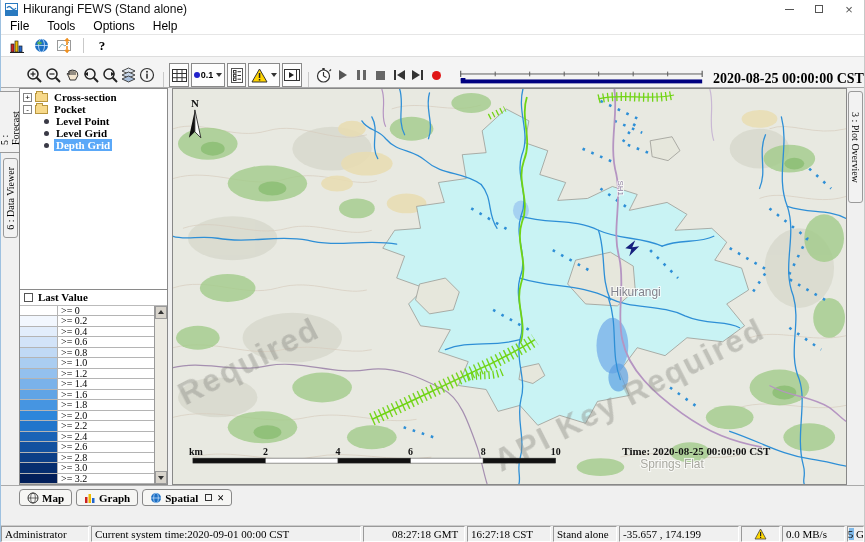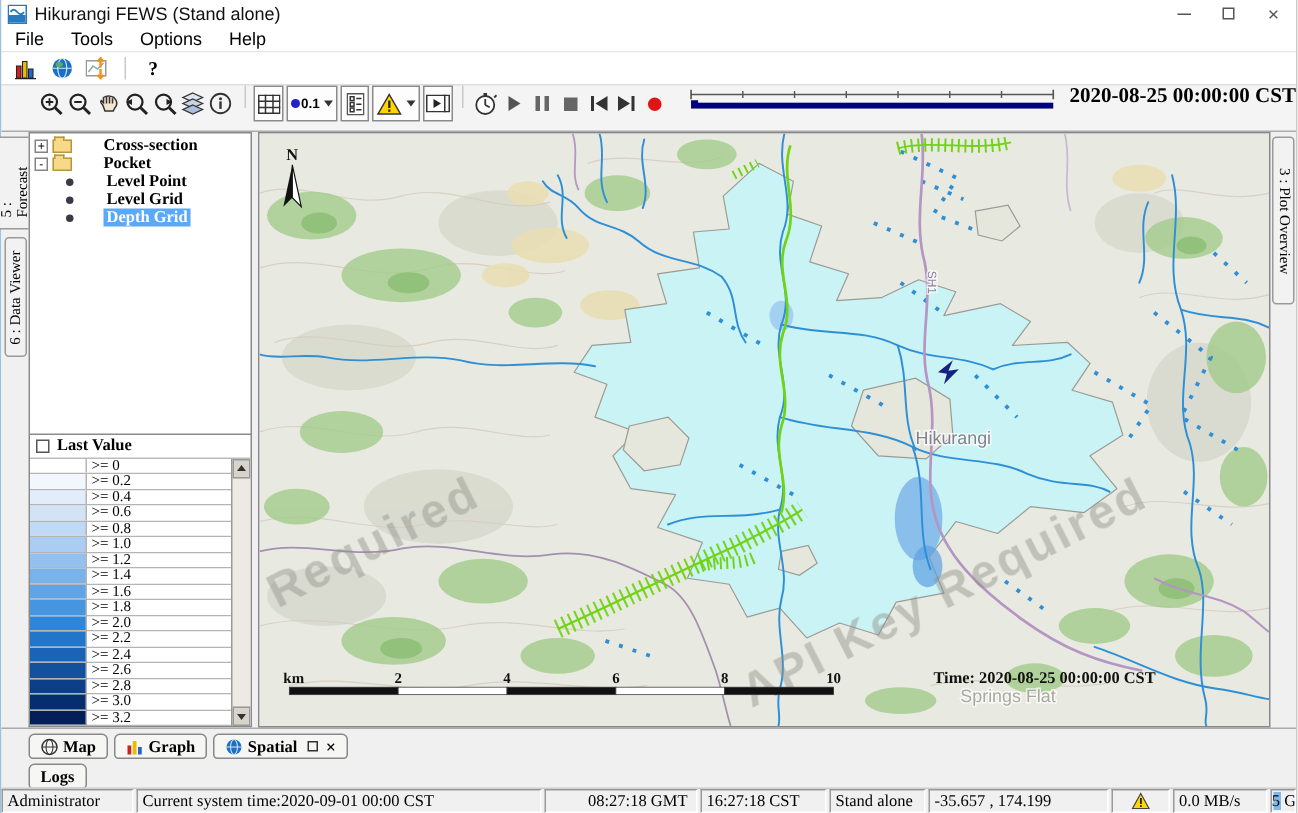--- a/index.html
+++ b/index.html
@@ -23,21 +23,21 @@
     border-bottom:1px solid #e6e6e6; font-size:12px; }
   .menu-item { padding:0 9px; }
 
   
   .toolbar1 { height:21px; display:flex; align-items:center; background:#fff; padding-left:4px; }
   .t1btn { width:24px; height:19px; display:flex; align-items:center; justify-content:center; }
   .vsep { width:1px; height:15px; background:#c9c9c9; margin:0 6px; }
   .help-q { font-weight:bold; font-size:13px; font-family:"Liberation Serif",serif; }
 
   
-  .toolbar2 { height:32px; display:flex; align-items:flex-start; background:#f4f4f4;
+  .toolbar2 { height:32px; display:flex; align-items:flex-end; background:#f4f4f4;
     border-top:1px solid #ddd; border-bottom:1px solid #aaa; padding-left:24px; }
   .tbtn { width:24px; height:24px; display:flex; align-items:center; justify-content:center; }
   .boxed { border:1px solid #8a8a8a; background:#fdfdfd; }
   .dropwrap { display:flex; align-items:center; height:24px; border:1px solid #8a8a8a;
     background:#fdfdfd; padding:0 2px; margin:0 2px; }
   .caret { width:0; height:0; border-left:3px solid transparent; border-right:3px solid transparent;
     border-top:4px solid #333; margin-left:3px; }
   .thresh-txt { font-size:9px; font-weight:bold; margin-left:1px; }
   .bluedot { width:6px; height:6px; border-radius:50%; background:#2222cc; }
   .play-tri { width:0; height:0; border-top:5px solid transparent; border-bottom:5px solid transparent;
@@ -71,21 +71,21 @@
   .tree-row { height:12px; display:flex; align-items:center; padding-left:3px; white-space:nowrap; }
   .tree-row.child { padding-left:24px; }
   .expander { width:9px; height:9px; border:1px solid #848484; background:#fff;
     font-size:8px; font-weight:400; line-height:7px; text-align:center; margin-right:3px;
     font-family:"Liberation Sans",sans-serif; }
   .folder { width:13px; height:9px; background:#f7d98a; border:1px solid #b8963e;
     position:relative; margin-right:4px; }
   .folder::before { content:""; position:absolute; top:-3px; left:0; width:5px; height:2px;
     background:#f7d98a; border:1px solid #b8963e; border-bottom:none; }
   .bullet { width:5px; height:5px; border-radius:50%; background:#3a3a46; margin-right:5px; }
-  .tlabel { padding:0 2px;margin-left:15px; }
+  .tlabel { padding:0 2px; }
   .tree-row.sel .tlabel { background:#5aa8f8; color:#fff;text-align:center; }
 
   .legendbox { flex:1; border:1px solid #8a8a8a; border-top:none; background:#fff;
     display:flex; flex-direction:column; font-family:"Liberation Serif",serif; overflow:hidden; }
   .lv-head { height:16px; display:flex; align-items:center; padding-left:4px;
     font-size:11px; font-weight:600; border-bottom:1px solid #bbb; }
   .cb { width:9px; height:9px; border:1px solid #555; background:#fff; margin-right:5px; }
   .legendbody { flex:1; display:flex; }
   .lrows { width:134px; }
   .lrow { height:10.5px; display:flex; border-bottom:1px solid #b4b4b4; }
@@ -659,25 +659,20 @@
         <svg width="12" height="12" viewBox="0 0 12 12">
             <circle cx="6" cy="6" r="5" fill="#1c6fc4"></circle>
             <ellipse cx="6" cy="6" rx="2.3" ry="5" fill="none" stroke="#cfe6ff" stroke-width="0.7"></ellipse>
             <line x1="1" y1="6" x2="11" y2="6" stroke="#cfe6ff" stroke-width="0.7"></line>
           </svg>
         <span>Spatial</span>
         <span class="mini-max"></span>
         <span class="mini-close">×</span>
       </div>
     </div>
-    <div class="tabsrow logsrow">
-      <div class="btab">
-        <span>Logs</span>
-      </div>
-    </div>
   </div>
 
   <div class="statusbar">
     <div class="scell c-user">
         <span>Administrator</span>
       </div>
     <div class="scell c-systime">
         <span>Current system time:2020-09-01 00:00 CST</span>
       </div>
     <div class="scell c-gmt">

